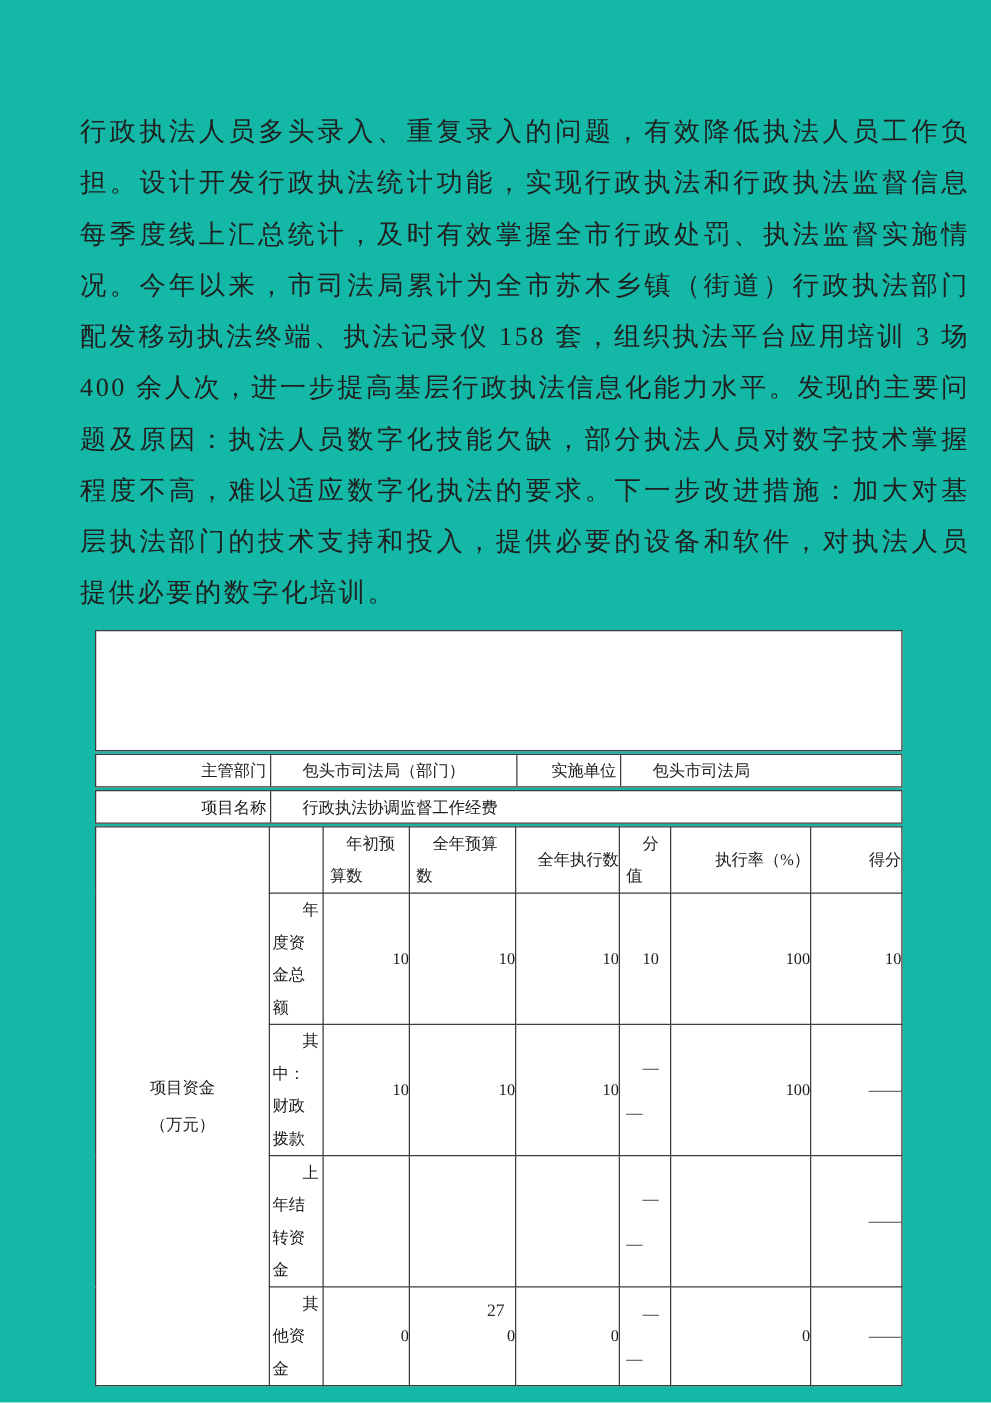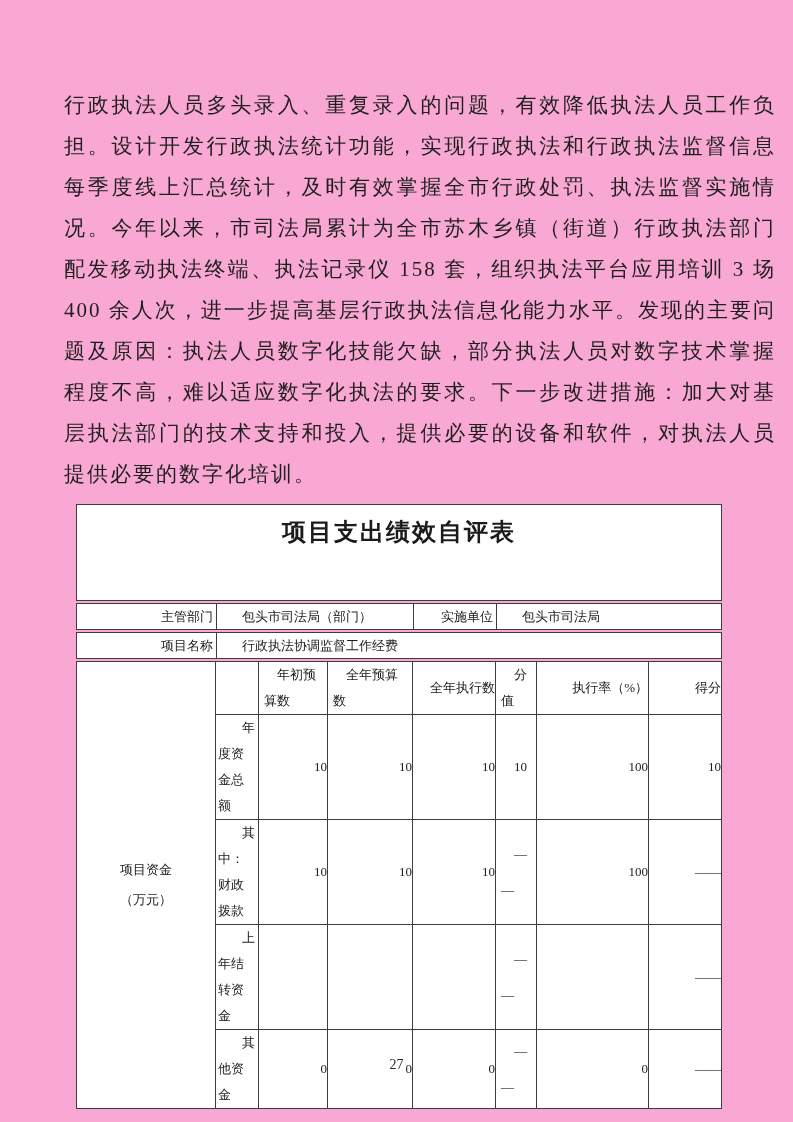--- a/index.html
+++ b/index.html
@@ -1,21 +1,21 @@
 <!DOCTYPE html>
 <html lang="zh"><head>
 <meta charset="utf-8">
 <style>
   * { margin: 0; padding: 0; box-sizing: border-box; }
   html, body { background: #ffffff; }
   .page {
     position: relative;
     width: 793px;
     height: 1122px;
-    background: #f9a8d4;
+    background: #14b8a6;
     font-family: "Liberation Serif", "DejaVu Serif", serif;
     color: #1b1b1b;
     overflow: hidden;
   }
   
   .para {
     position: absolute;
     left: 64px;
     top: 85px;
     width: 712px;
@@ -81,34 +81,32 @@
     text-align: left; text-indent: 13px; line-height: 36px;
     padding: 0 5px; line-break: anywhere;
   }
   .pageno {
     position: absolute;
     left: 0; right: 0;
     top: 1042px;
     text-align: center;
     font-size: 14px;
     color: #2a2a2a;
-    margin-top: 15px;
   }
 </style>
 </head>
 <body>
 
 <div class="page">
 
   <div class="para">行政执法人员多头录入、重复录入的问题，有效降低执法人员工作负担。设计开发行政执法统计功能，实现行政执法和行政执法监督信息每季度线上汇总统计，及时有效掌握全市行政处罚、执法监督实施情况。今年以来，市司法局累计为全市苏木乡镇（街道）行政执法部门配发移动执法终端、执法记录仪 158 套，组织执法平台应用培训 3 场 400 余人次，进一步提高基层行政执法信息化能力水平。发现的主要问题及原因：执法人员数字化技能欠缺，部分执法人员对数字技术掌握程度不高，难以适应数字化执法的要求。下一步改进措施：加大对基层执法部门的技术支持和投入，提供必要的设备和软件，对执法人员提供必要的数字化培训。</div>
 
   <div class="tbl">
 
     <div class="sec sec-title">
-      <div class="title-main">项目支出绩效自评表</div>
     </div>
 
     <div class="sec frow">
       <div class="cell lbl w-a">主管部门</div>
       <div class="cell val w-b bl">包头市司法局（部门）</div>
       <div class="cell lbl w-c bl">实施单位</div>
       <div class="cell val fx bl">包头市司法局</div>
     </div>
 
     <div class="sec frow">

